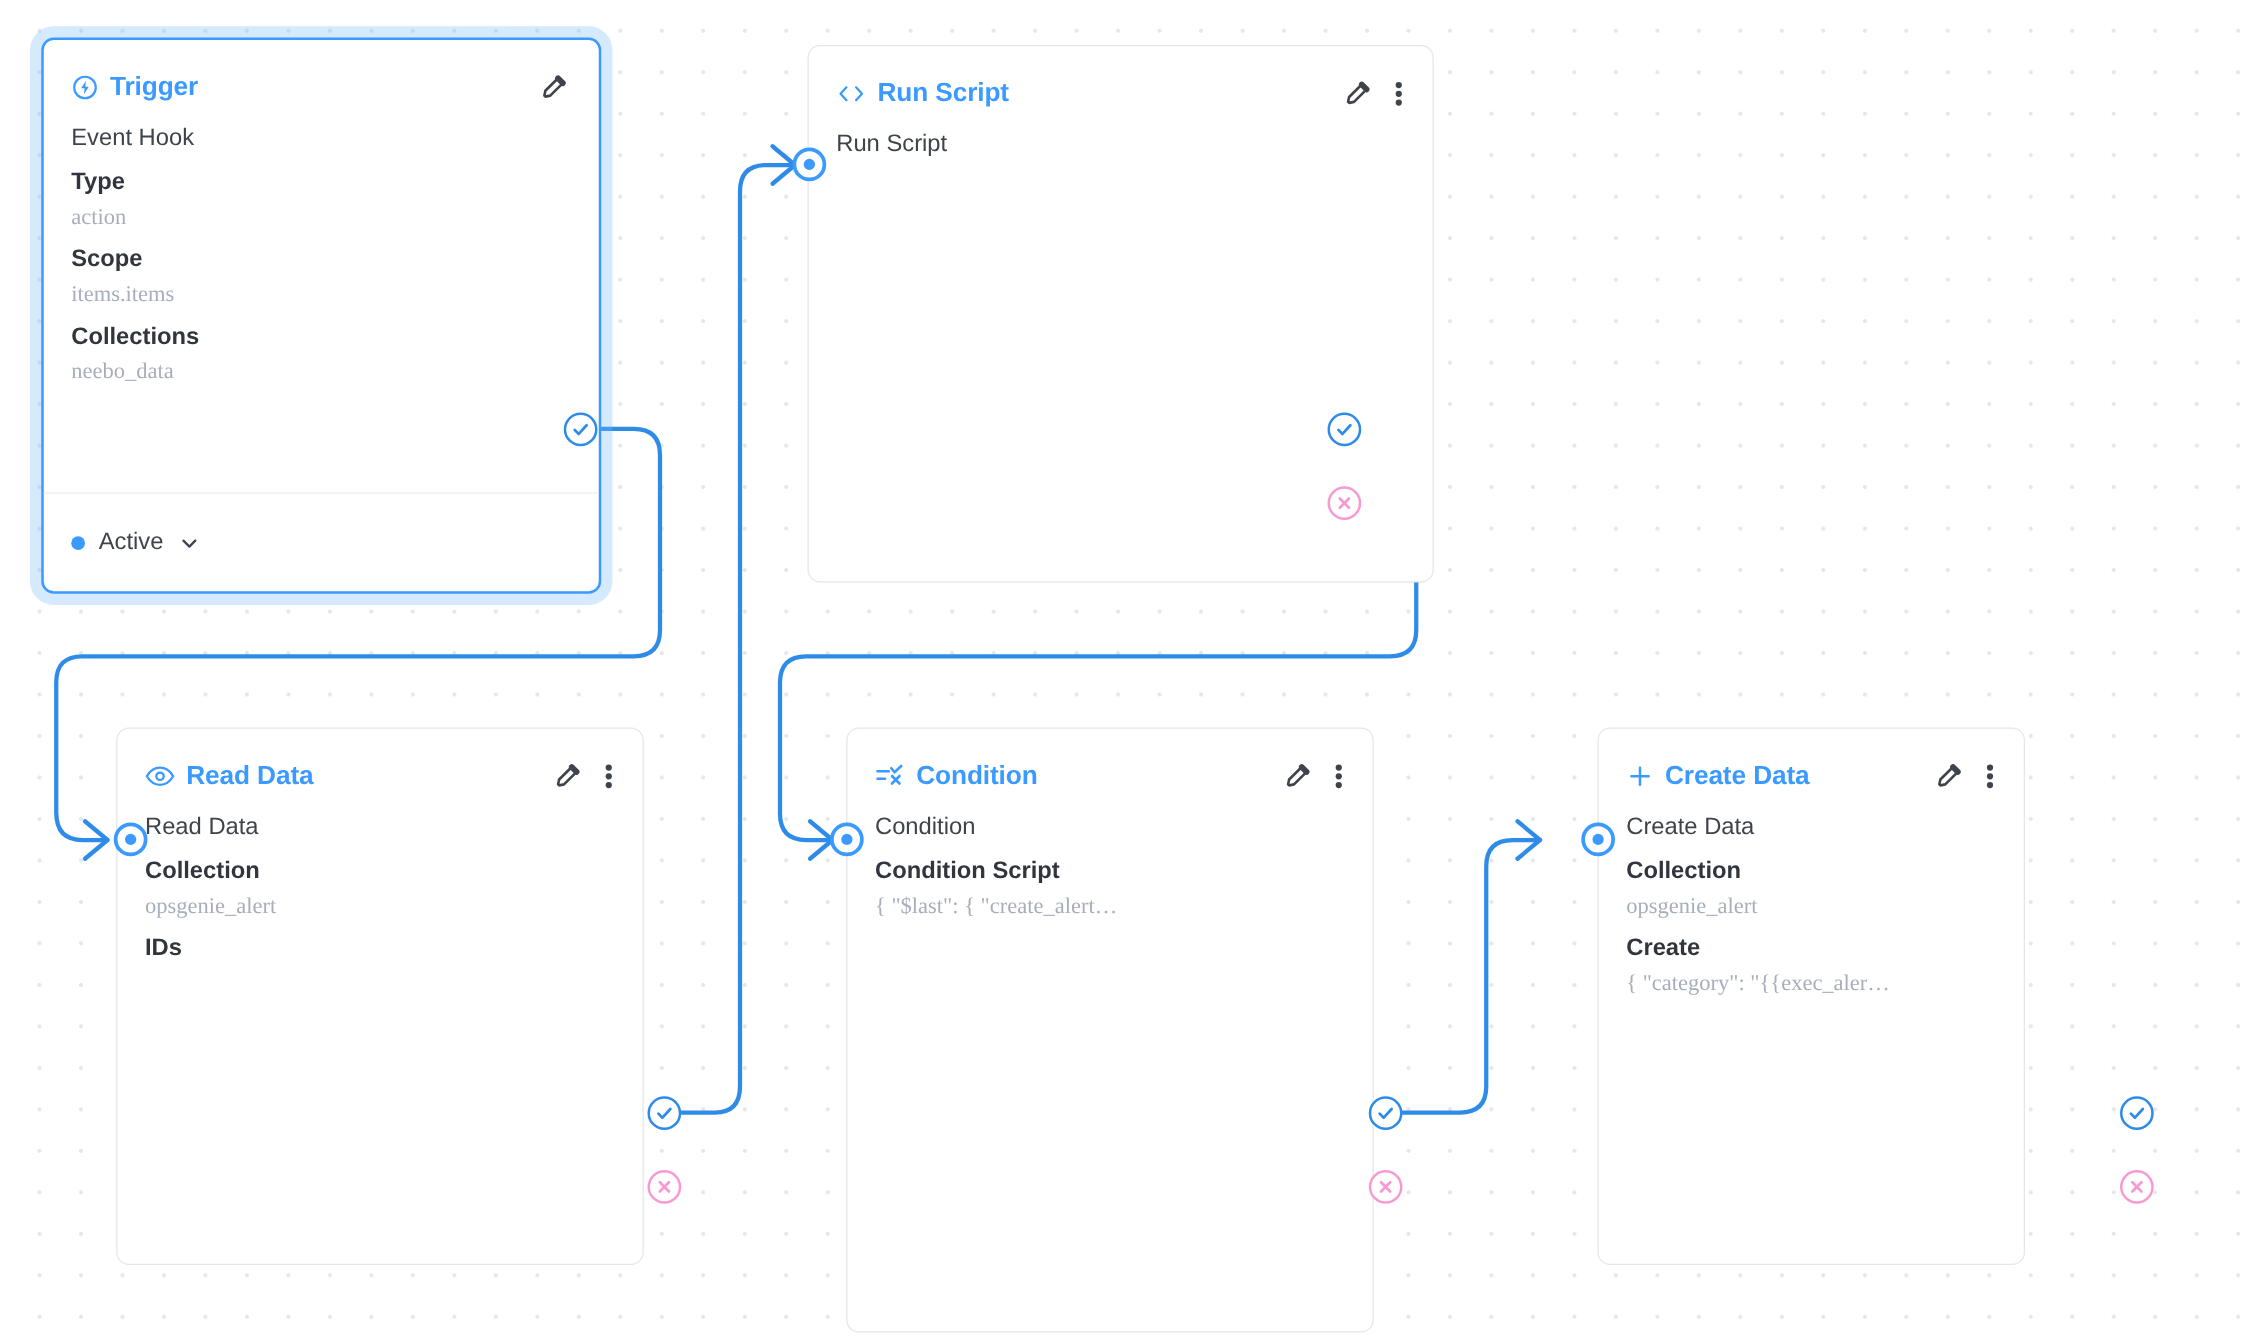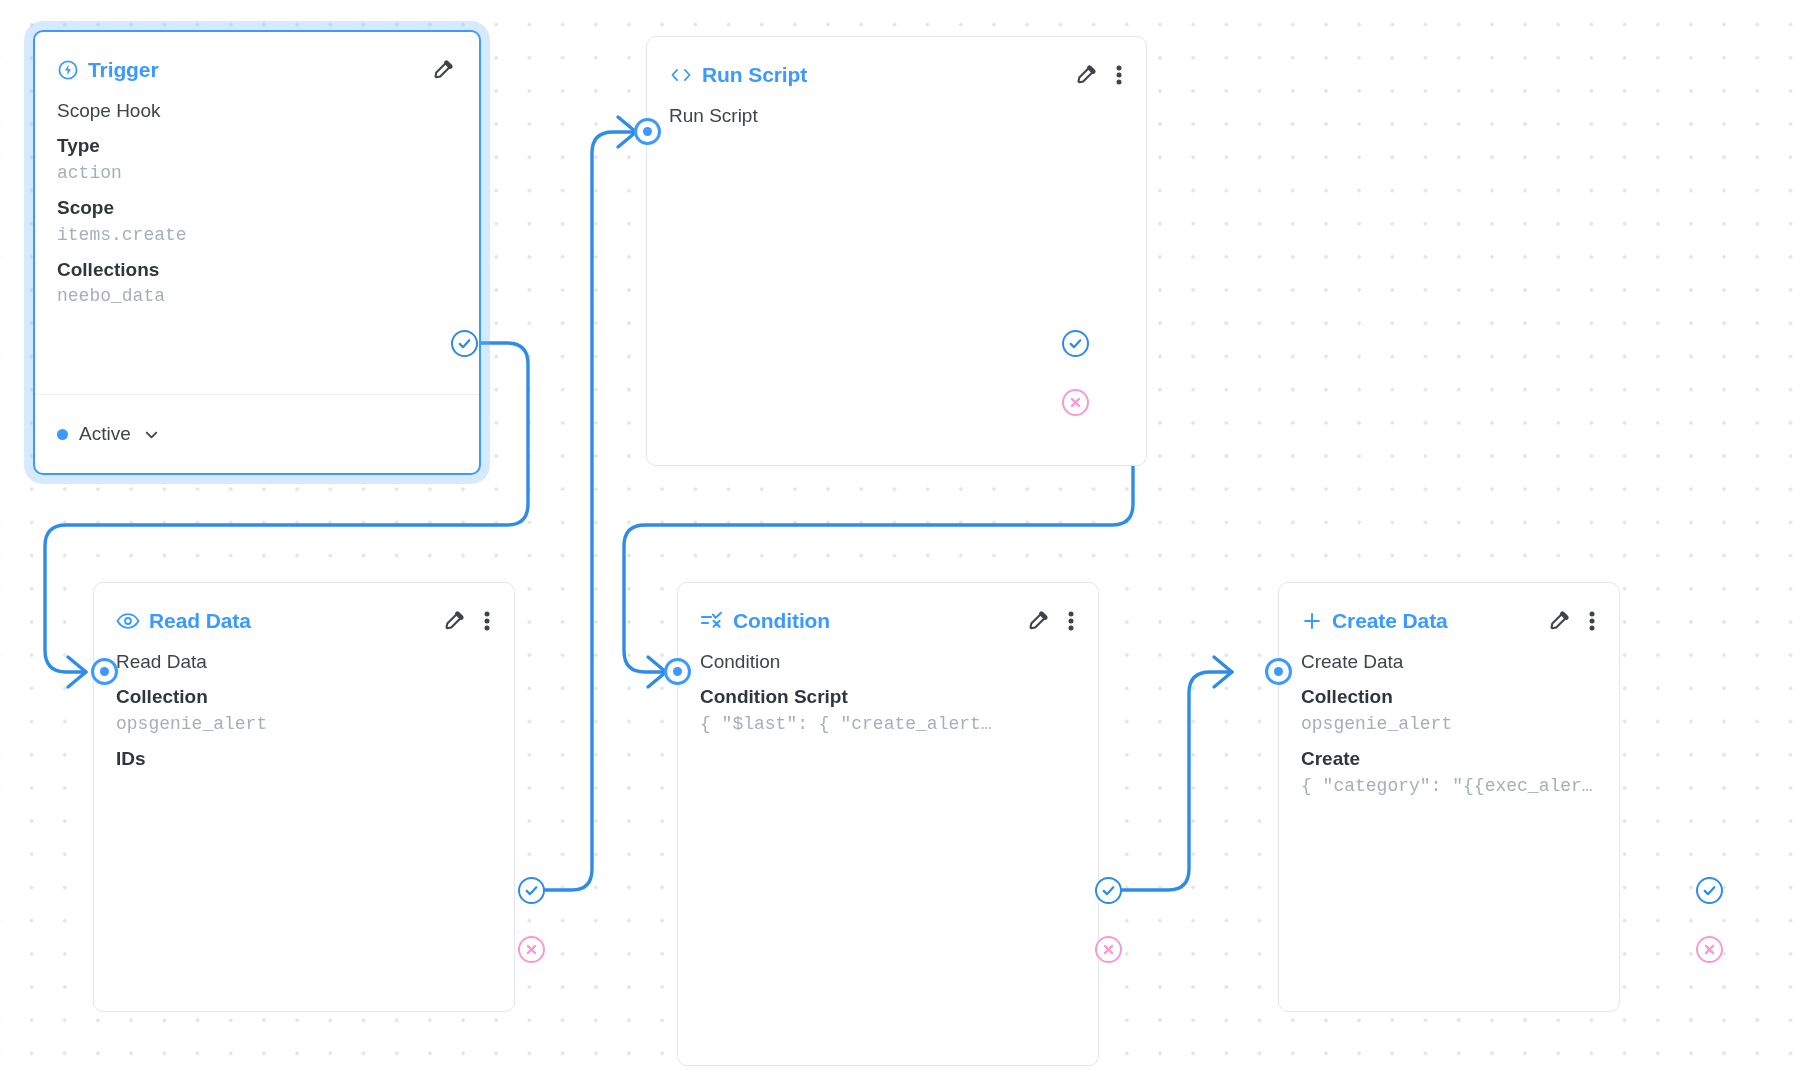--- a/index.html
+++ b/index.html
@@ -57,21 +57,21 @@
     padding-top: 4px;
   }
   .field { margin-top: 7px; }
   .field-label {
     font-size: 19px;
     font-weight: bold;
     color: #31363e;
     line-height: 1.45;
   }
   .field-value {
-    font-family: Liberation Mono, monospace;
+    font-family: Liberation Serif, serif;
     font-size: 18px;
     color: #a7aebb;
     line-height: 1.5;
     white-space: nowrap;
     overflow: hidden;
   }
   .field.no-value .field-label { margin-top: 2px; }
 
   
   .node-footer {
@@ -146,28 +146,28 @@
       <div class="node-tools">
         <span class="tool-icon">
           <svg class="icon" width="24" height="24" viewBox="0 0 24 24">
             <path d="M4.5 18.4 L5.3 14.6 L15.4 4.6 L19.3 8.5 L9.2 18.5 L5.4 19.3 Z" fill="none" stroke="#3f444c" stroke-width="2.1" stroke-linejoin="round"></path>
             <path d="M15.4 4.6 L19.3 8.5" stroke="#3f444c" stroke-width="4.6" stroke-linecap="round"></path>
           </svg>
         </span>
       </div>
     </div>
     <div class="node-body">
-      <div class="row-main">Scope Hook</div>
+      <div class="row-main">Event Hook</div>
       <div class="field">
         <div class="field-label">Type</div>
         <div class="field-value">action</div>
       </div>
       <div class="field">
         <div class="field-label">Scope</div>
-        <div class="field-value">items.create</div>
+        <div class="field-value">items.items</div>
       </div>
       <div class="field">
         <div class="field-label">Collections</div>
         <div class="field-value">neebo_data</div>
       </div>
     </div>
     <div class="node-footer">
       <span class="status-dot"></span>
       <span class="status-label">Active</span>
       <span class="chev">

